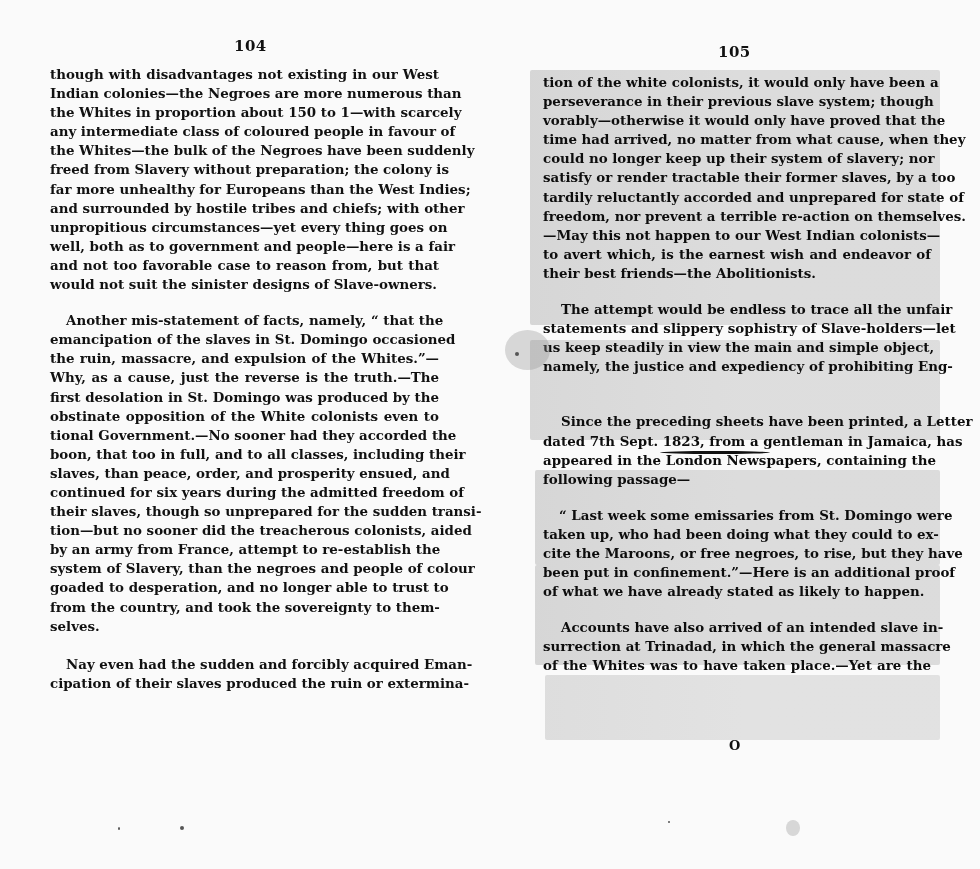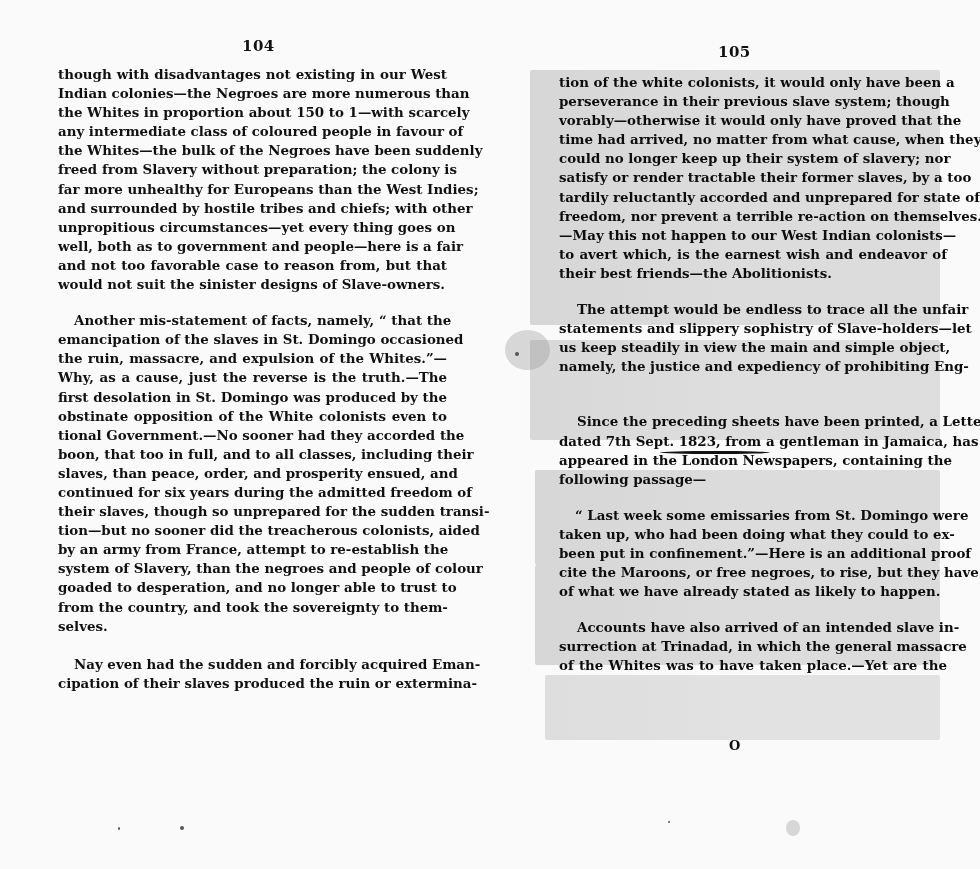--- a/index.html
+++ b/index.html
@@ -3,31 +3,31 @@
 <meta charset="utf-8">
 <style>
   html, body { margin: 0; padding: 0; }
   body {
     width: 980px; height: 869px; overflow: hidden;
     background: #fafafa; position: relative;
     font-family: "DejaVu Serif", "Liberation Serif", serif;
     color: #111;
   }
   .page { position: absolute; top: 0; }
-  .page-left { left: 16px; width: 490px; height: 625px; }
+  .page-left { left: 8px; width: 490px; height: 625px; }
   .page-right { left: 490px; width: 490px; height: 869px; }
   .folio {
     position: absolute; font-weight: bold; font-size: 15px; letter-spacing: 0.5px;
     font-family: "DejaVu Serif", serif;
   }
   .folio-left { left: 226px; top: 37px; }
   .folio-right { left: 228px; top: 43px; }
   .text-block { position: absolute; }
   .text-left { left: 42px; top: 65px; width: 389px; }
-  .text-right { left: 69px; top: 73px; width: 388px; }
+  .text-right { left: 53px; top: 73px; width: 388px; }
   .para { margin: 0; font-size: 13.4px; line-height: 19.1px; text-align: justify; font-weight: bold; }
   .para .line { display: block; text-align: justify; text-align-last: justify; white-space: nowrap; }
   .para .line.last { text-align-last: left; }
   .gap-left-1 { height: 17px; }
   .gap-left-2 { height: 19px; }
   .gap-r { height: 17px; }
   
   .shade {
     position: absolute; background: linear-gradient(90deg, rgba(185,185,185,0.55), rgba(200,200,200,0.6), rgba(190,190,190,0.5));
     border-radius: 2px;
@@ -126,22 +126,22 @@
     <p class="para">
       <span class="line" style="padding-left:18px">Since the preceding sheets have been printed, a Letter</span>
       <span class="line">dated 7th Sept. 1823, from a gentleman in Jamaica, has</span>
       <span class="line">appeared in the London Newspapers, containing the</span>
       <span class="line last">following passage—</span>
     </p>
     <div style="height:17px"></div>
     <p class="para">
       <span class="line" style="padding-left:16px">“ Last week some emissaries from St. Domingo were</span>
       <span class="line">taken up, who had been doing what they could to ex-</span>
+      <span class="line">cite the Maroons, or free negroes, to rise, but they have</span>
       <span class="line">been put in confinement.”—Here is an additional proof</span>
-      <span class="line">cite the Maroons, or free negroes, to rise, but they have</span>
       <span class="line last">of what we have already stated as likely to happen.</span>
     </p>
     <div style="height:17px"></div>
     <p class="para">
       <span class="line" style="padding-left:18px">Accounts have also arrived of an intended slave in-</span>
       <span class="line">surrection at Trinadad, in which the general massacre</span>
       <span class="line">of the Whites was to have taken place.—Yet are the</span>
     </p>
   </div>
 

